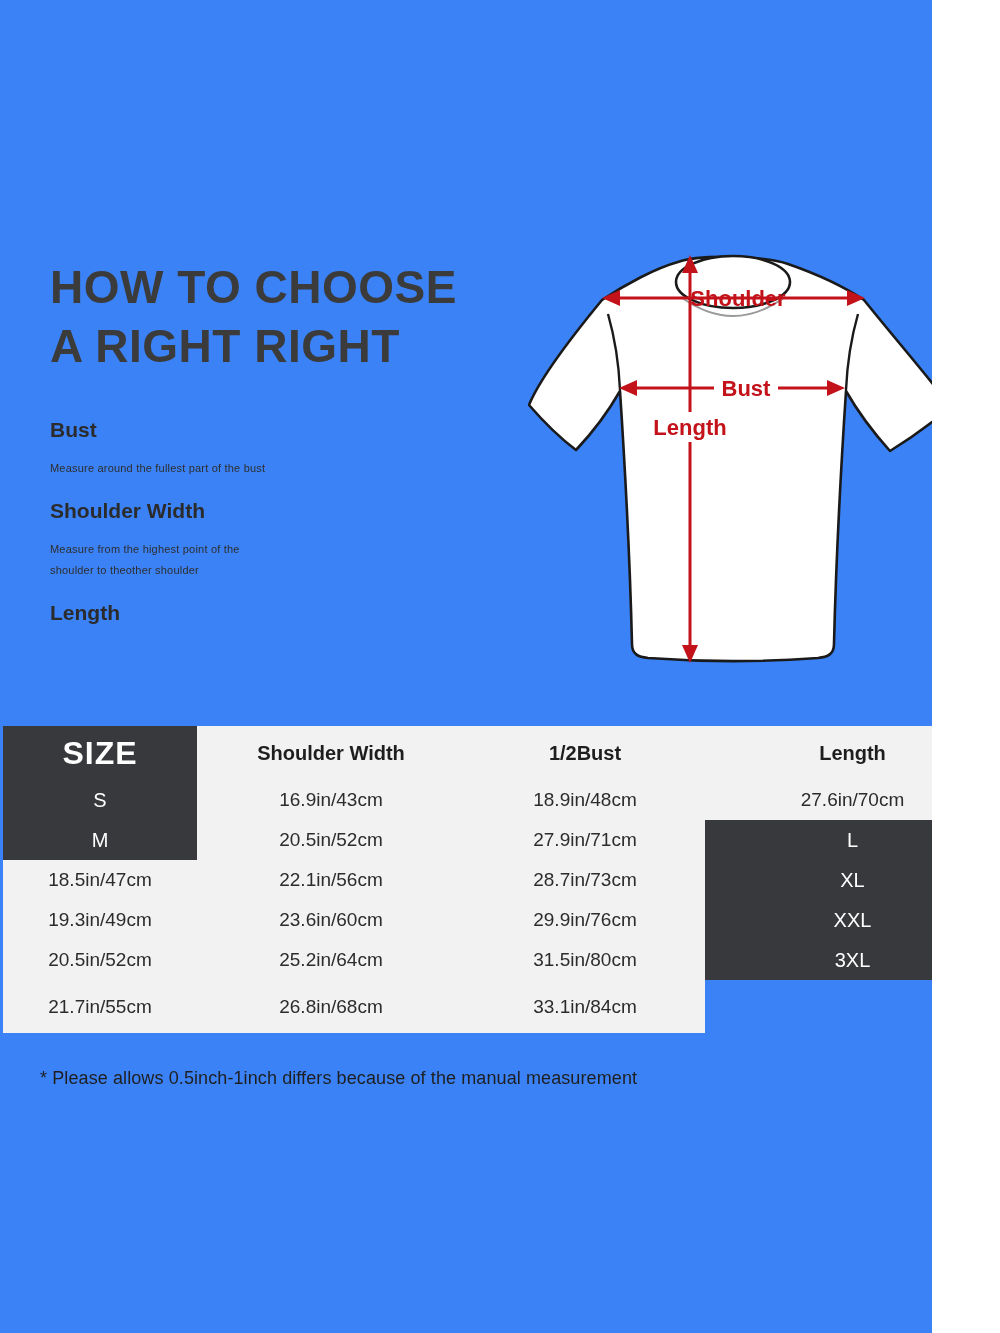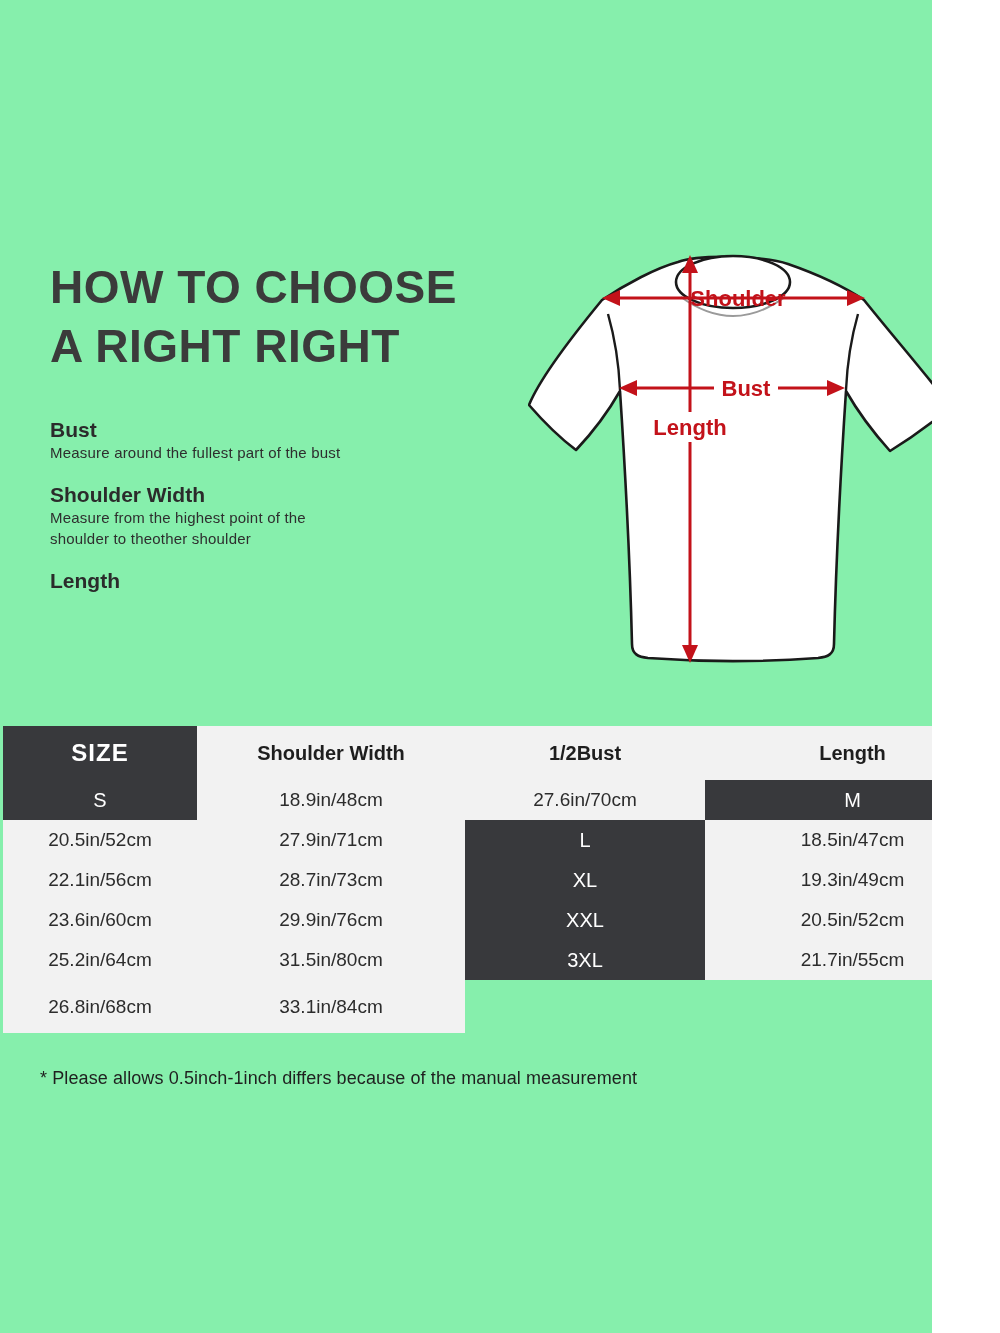--- a/index.html
+++ b/index.html
@@ -1,51 +1,51 @@
 <!DOCTYPE html>
 <html><head>
 <meta charset="utf-8">
 <style>
   * { margin:0; padding:0; box-sizing:border-box; }
   html,body { background:#ffffff; }
   .page {
-    position:relative; width:932px; height:1333px; background:#86efac;
+    position:relative; width:932px; height:1333px; background:#3b82f6;
     font-family:"Liberation Sans", sans-serif; overflow:hidden;
   }
 
   
   .intro { position:absolute; left:50px; top:258px; width:430px; color:#3b3b3b; }
   .intro h1 {
     font-size:46px; line-height:59px; font-weight:bold; color:#3b3b3b;
     letter-spacing:0.5px;
   }
   .intro-section { margin-top:20px; }
   .intro-section.first { margin-top:42px; }
   .intro-section h2 { font-size:21px; line-height:24px; font-weight:bold; color:#2b2b2b; }
   .intro-section p  {
-    margin-top:0; font-size:15px; line-height:21px; color:#2e2e2e;
+    margin-top:16px; font-size:11px; line-height:21px; color:#2e2e2e;
     letter-spacing:0.2px; white-space:pre-line;
   }
 
   
   .diagram { position:absolute; left:528px; top:242px; width:430px; height:440px; }
   .diagram svg { display:block; width:430px; height:440px; }
   .arrow-label { font-family:"Liberation Sans", sans-serif; font-size:22px; font-weight:bold; }
 
   
   .size-table {
     position:absolute; left:3px; top:726px; width:997px; height:307px;
     display:grid;
     grid-template-columns:194px 268px 240px 295px;
     grid-template-rows:54px 40px 40px 40px 40px 40px 53px;
   }
   .cell { display:flex; align-items:center; justify-content:center; }
   .c-dark  { background:#38393c; color:#ffffff; }
   .c-light { background:#f2f2f2; color:#2c2c2c; }
-  .th-size { font-size:24px; font-weight:bold; letter-spacing:1px; }
+  .th-size { font-size:32px; font-weight:bold; letter-spacing:1px; }
   .td-size { font-size:20px; }
   .th      { font-size:20px; font-weight:bold; color:#1e1e1e; }
   .td      { font-size:19px; }
 
   
   .footnote {
     position:absolute; left:40px; top:1068px; font-size:18px; color:#1f1f1f;
     letter-spacing:0.1px;
   }
 </style>
@@ -120,20 +120,21 @@
   </div>
 
   <div class="size-table">
 
     <div class="cell c-dark th-size">SIZE</div>
     <div class="cell c-light th">Shoulder Width</div>
     <div class="cell c-light th">1/2Bust</div>
     <div class="cell c-light th">Length</div>
 
     <div class="cell c-dark td-size">S</div>
+    <div class="cell c-light td">16.9in/43cm</div>
     <div class="cell c-light td">18.9in/48cm</div>
     <div class="cell c-light td">27.6in/70cm</div>
 
     <div class="cell c-dark td-size">M</div>
     <div class="cell c-light td">20.5in/52cm</div>
     <div class="cell c-light td">27.9in/71cm</div>
 
     <div class="cell c-dark td-size">L</div>
     <div class="cell c-light td">18.5in/47cm</div>
     <div class="cell c-light td">22.1in/56cm</div>

